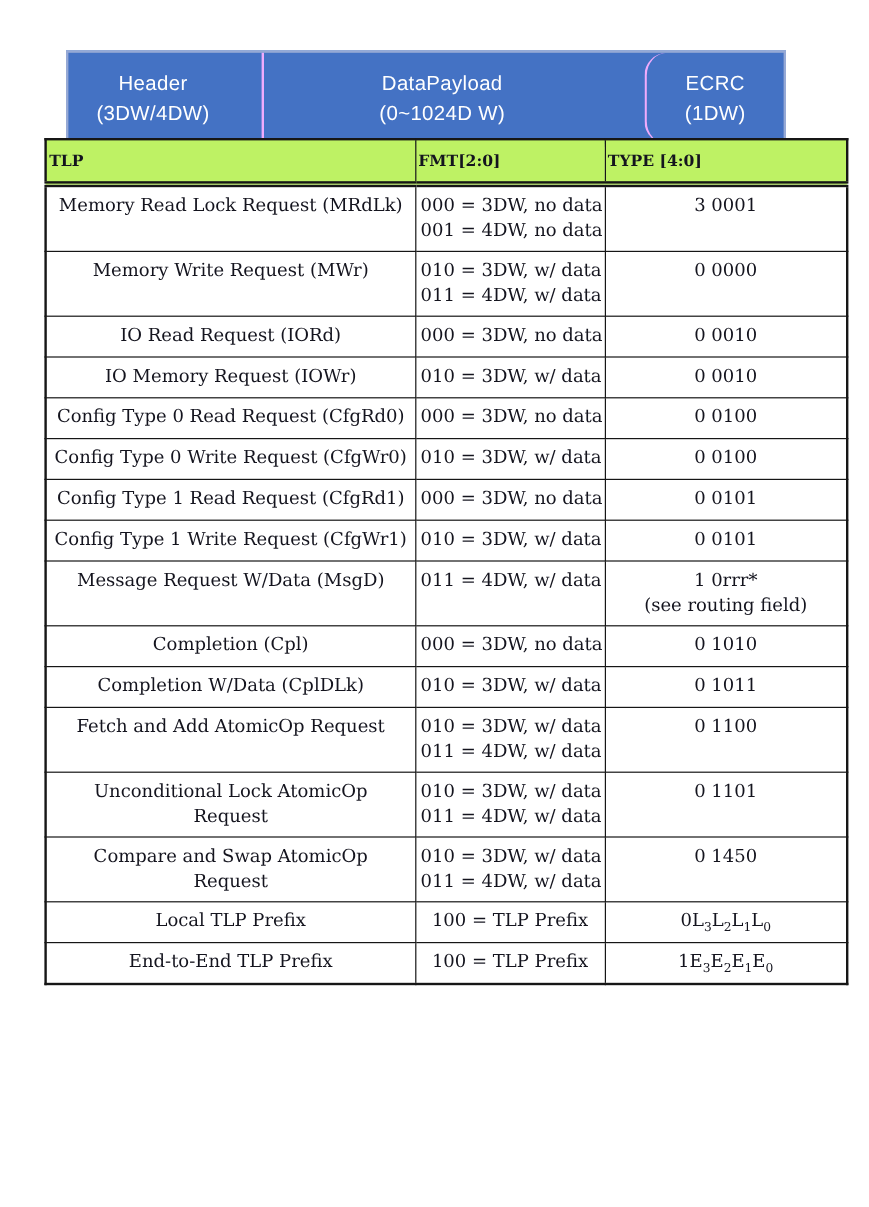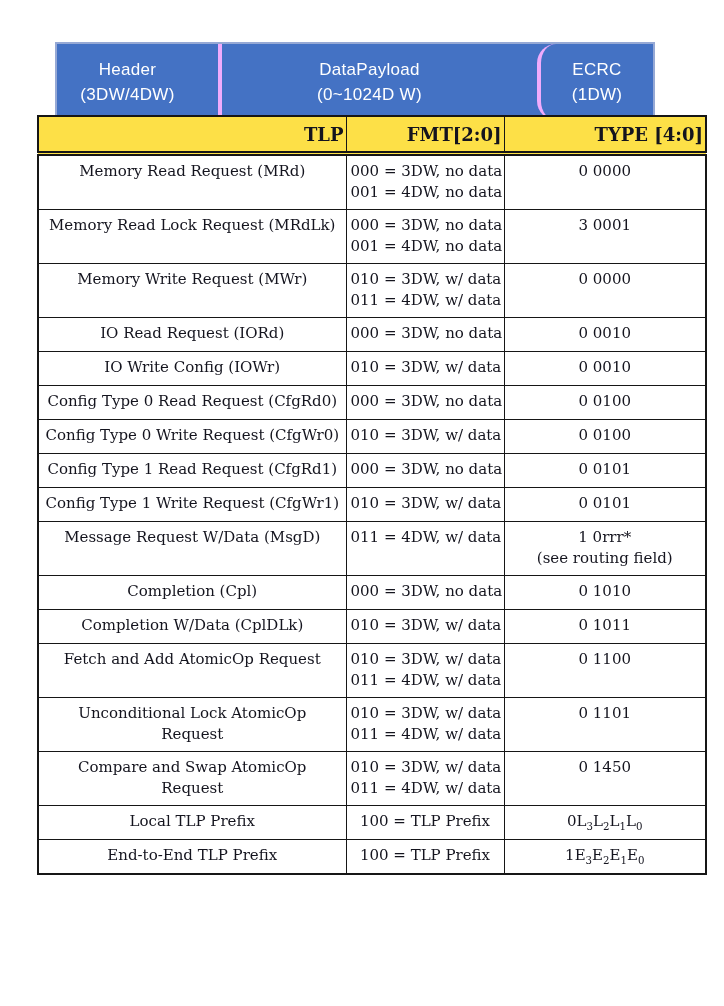--- a/index.html
+++ b/index.html
@@ -35,47 +35,47 @@
     flex-direction: column;
     justify-content: center;
     align-items: center;
     text-align: center;
     color: #ffffff;
     font-family: "Liberation Sans", "DejaVu Sans", sans-serif;
     font-size: 17px;
     line-height: 25px;
     letter-spacing: 0.3px;
   }
-  .packet-seg + .packet-seg { border-left: 4px solid #f0abfc; }
+  .packet-seg + .packet-seg { border-left: 2px solid #f0abfc; }
   .seg-header  { width: 141px; }
   .seg-payload { flex: 1; }
   .seg-ecrc    { width: 116px; border-radius: 19px; }
 
   
   table.tlp-table {
     position: absolute;
     left: 37px;
     top: 115px;
     width: 668px;
     border-collapse: collapse;
     table-layout: fixed;
   }
   col.c-tlp  { width: 308px; }
   col.c-fmt  { width: 158px; }
   col.c-type { width: 202px; }
 
   table.tlp-table { border: 2px solid #161616; }
   .tlp-table th {
-    background: #fde047;
+    background: #bef264;
     border: 1px solid #161616;
     border-bottom: 5px double #161616;
     height: 34px;
-    font-size: 18px;
+    font-size: 13px;
     font-weight: bold;
-    text-align: right;
+    text-align: left;
     vertical-align: middle;
     padding: 0 2px;
   }
   .tlp-table td {
     border: 1px solid #161616;
     text-align: center;
     vertical-align: top;
     padding: 5px 4px 2px 4px;
     font-size: 15px;
     line-height: 21px;
@@ -112,68 +112,56 @@
   <thead>
     <tr>
       <th>TLP</th>
       <th>FMT[2:0]</th>
       <th>TYPE [4:0]</th>
     </tr>
   </thead>
   <tbody>
       <tr class="lines-2">
     <td>
-          <div class="cell-line">Memory Read Request (MRd)</div>
+          <div class="cell-line">Memory Read Lock Request (MRdLk)</div>
         </td>
     <td>
           <div class="cell-line">000 = 3DW, no data</div>
           <div class="cell-line">001 = 4DW, no data</div>
         </td>
     <td>
+          <div class="cell-line">3 0001</div>
+        </td>
+  </tr>
+      <tr class="lines-2">
+    <td>
+          <div class="cell-line">Memory Write Request (MWr)</div>
+        </td>
+    <td>
+          <div class="cell-line">010 = 3DW, w/ data</div>
+          <div class="cell-line">011 = 4DW, w/ data</div>
+        </td>
+    <td>
           <div class="cell-line">0 0000</div>
         </td>
   </tr>
-      <tr class="lines-2">
-    <td>
-          <div class="cell-line">Memory Read Lock Request (MRdLk)</div>
-        </td>
-    <td>
-          <div class="cell-line">000 = 3DW, no data</div>
-          <div class="cell-line">001 = 4DW, no data</div>
-        </td>
-    <td>
-          <div class="cell-line">3 0001</div>
-        </td>
-  </tr>
-      <tr class="lines-2">
-    <td>
-          <div class="cell-line">Memory Write Request (MWr)</div>
-        </td>
-    <td>
-          <div class="cell-line">010 = 3DW, w/ data</div>
-          <div class="cell-line">011 = 4DW, w/ data</div>
-        </td>
-    <td>
-          <div class="cell-line">0 0000</div>
-        </td>
-  </tr>
       <tr class="lines-1">
     <td>
           <div class="cell-line">IO Read Request (IORd)</div>
         </td>
     <td>
           <div class="cell-line">000 = 3DW, no data</div>
         </td>
     <td>
           <div class="cell-line">0 0010</div>
         </td>
   </tr>
       <tr class="lines-1">
     <td>
-          <div class="cell-line">IO Write Config (IOWr)</div>
+          <div class="cell-line">IO Memory Request (IOWr)</div>
         </td>
     <td>
           <div class="cell-line">010 = 3DW, w/ data</div>
         </td>
     <td>
           <div class="cell-line">0 0010</div>
         </td>
   </tr>
       <tr class="lines-1">
     <td>

